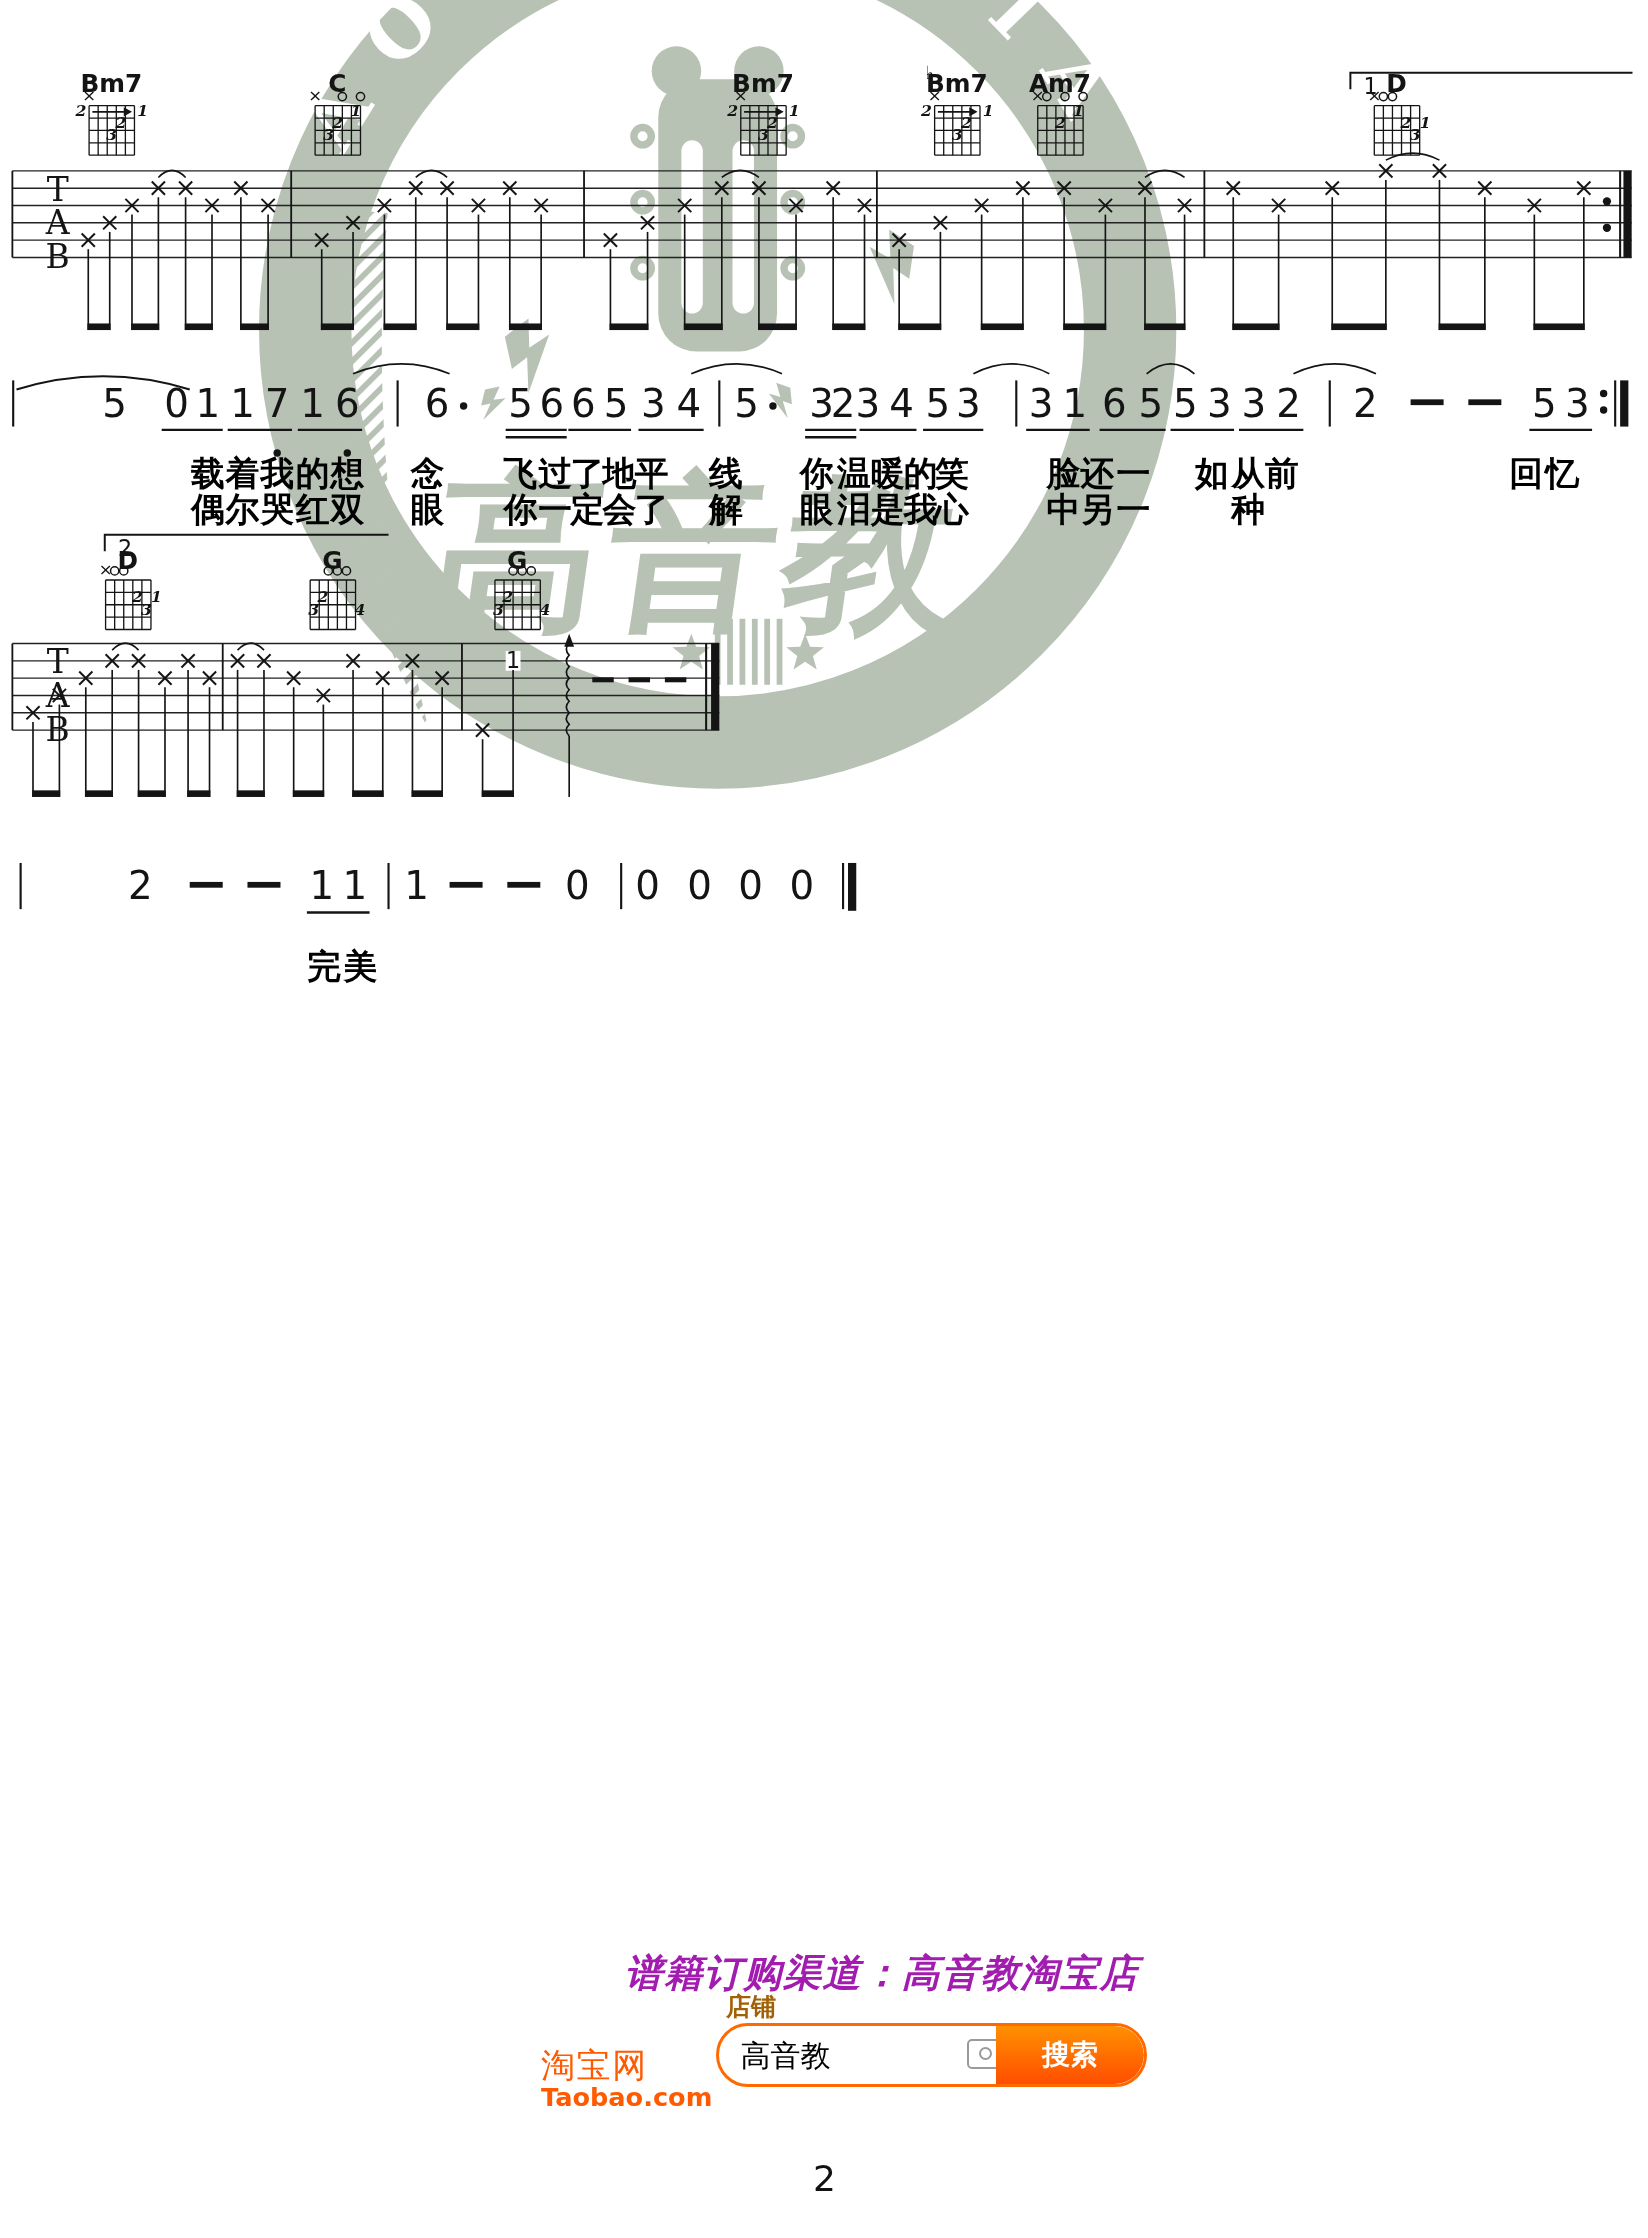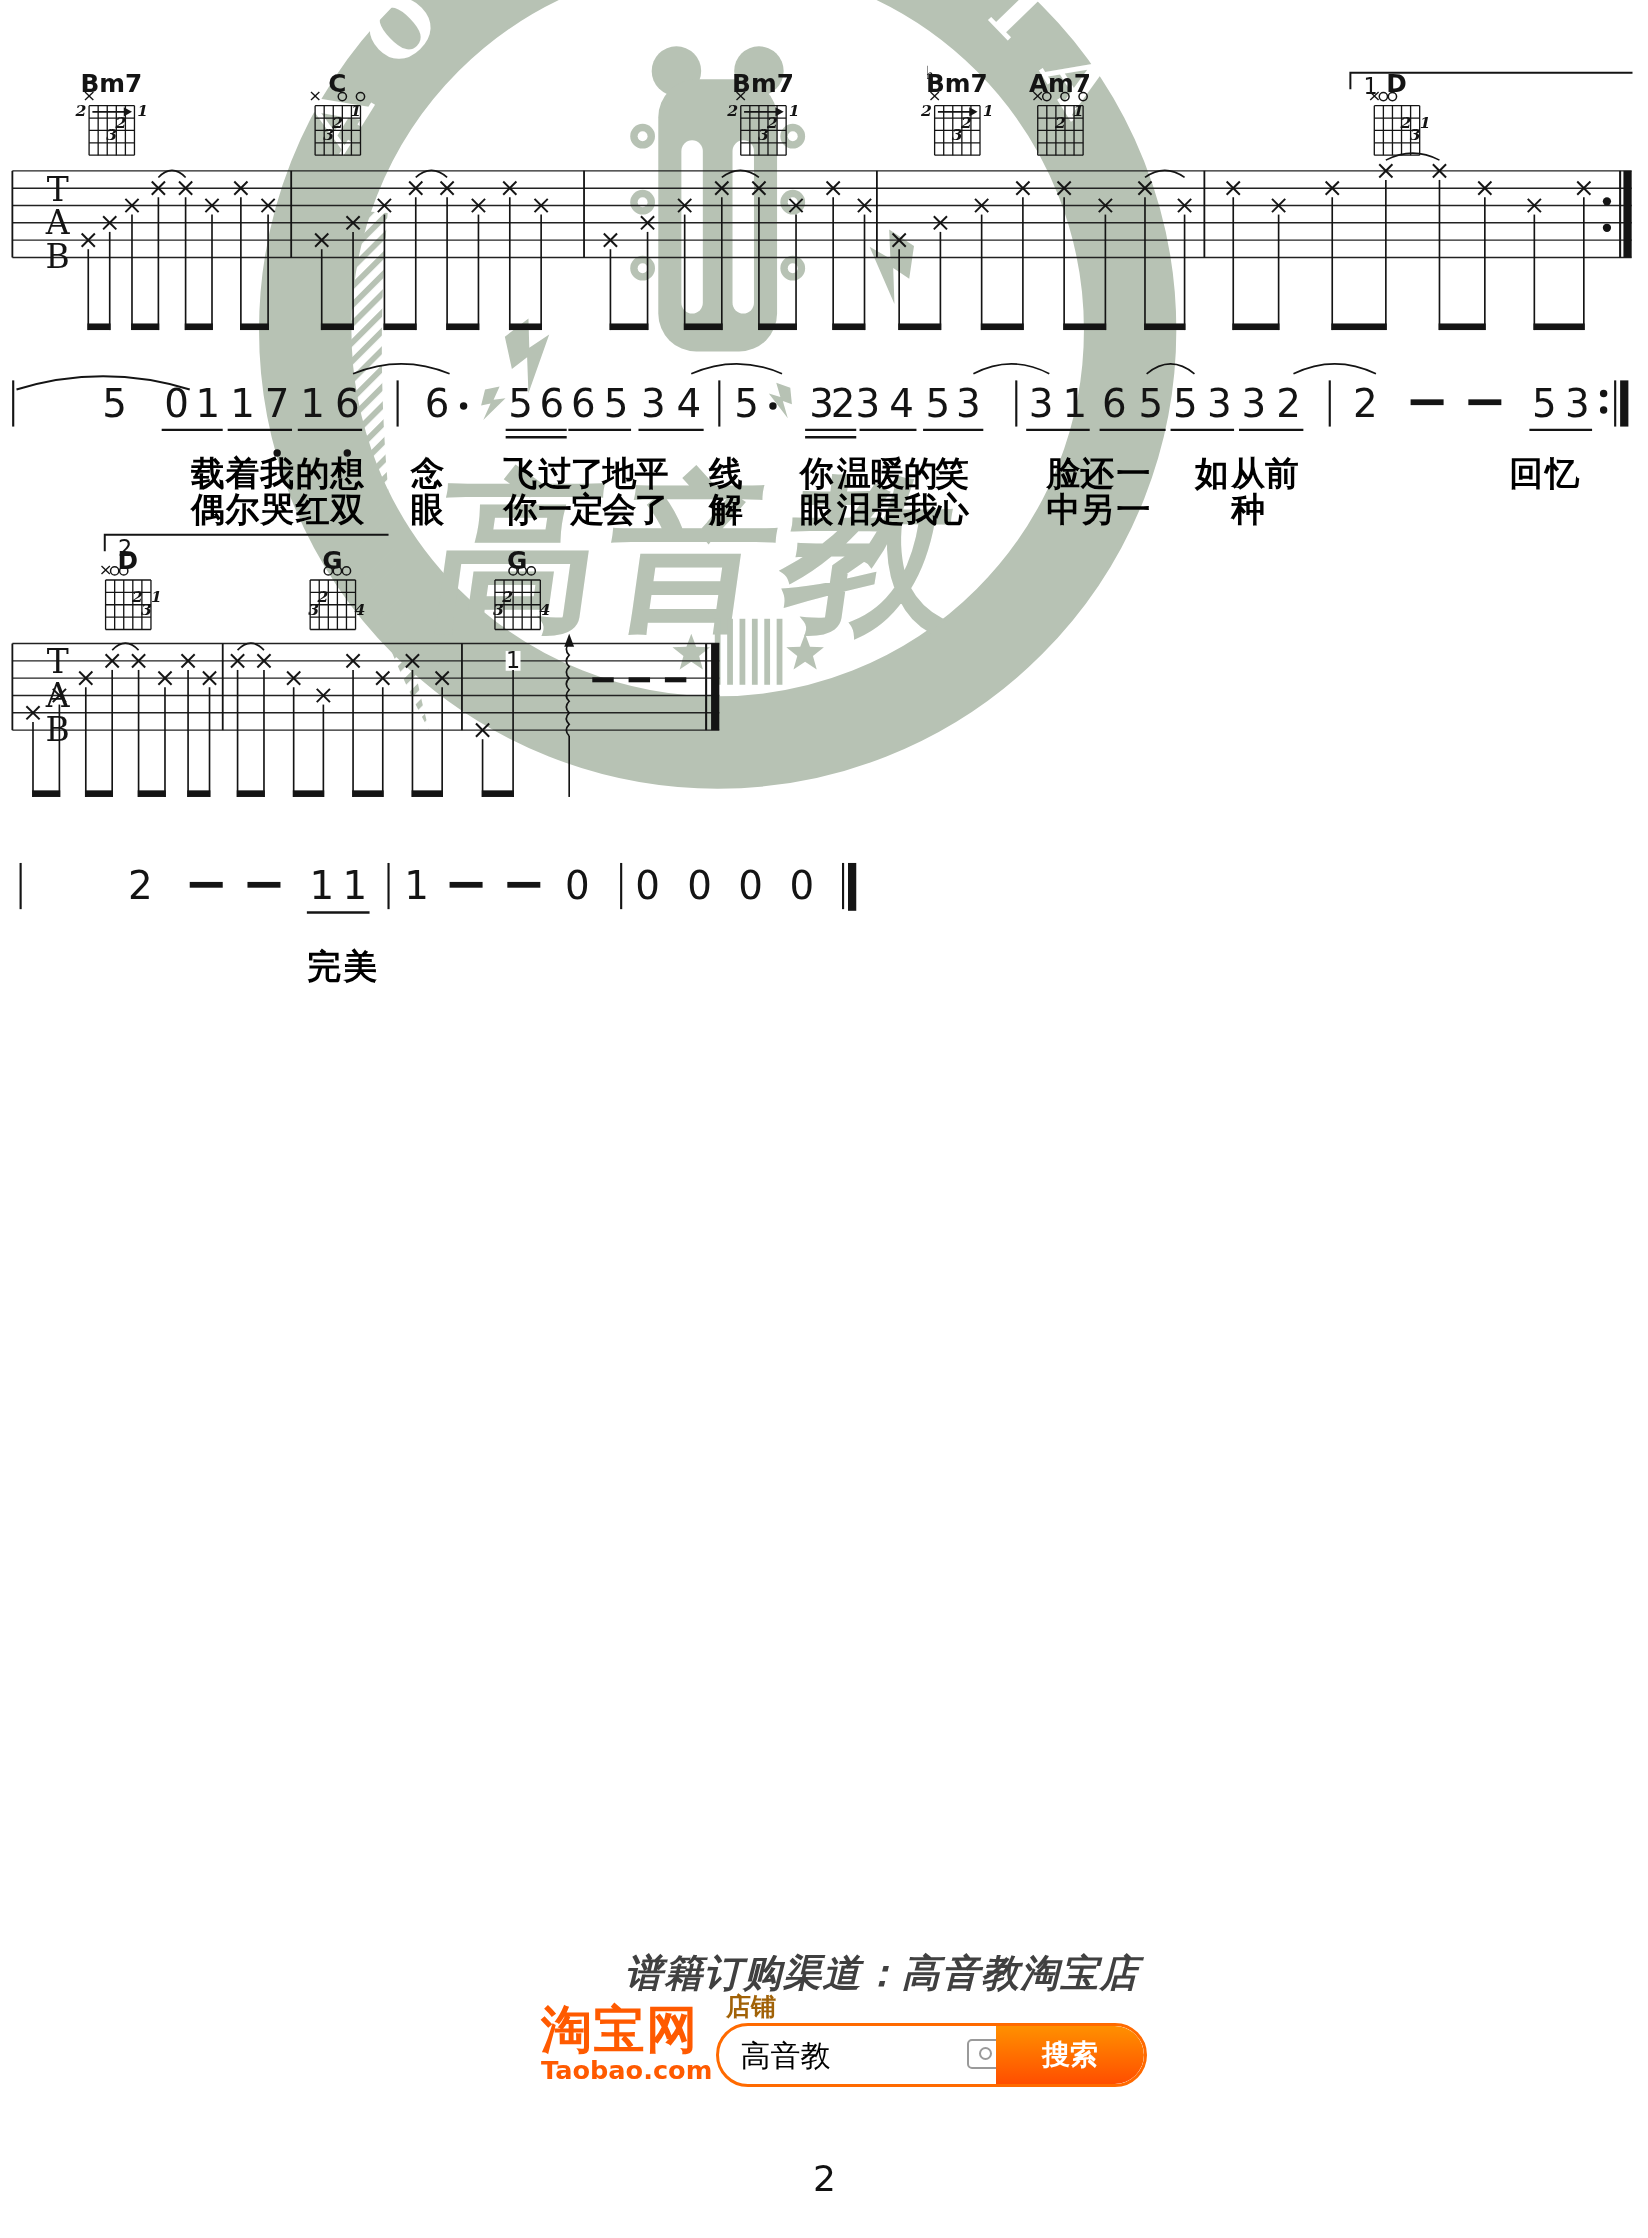--- a/index.html
+++ b/index.html
@@ -1,22 +1,22 @@
 <!DOCTYPE html>
 <html style="font-size:13px"><head>
 <meta charset="utf-8">
 <style>
   html,body{margin:0;padding:0;background:#fff;}
   .page{position:relative;width:1649px;height:2239px;background:#fff;overflow:hidden;
         font-family:"DejaVu Sans",sans-serif;color:#111;}
   svg{position:absolute;left:0;top:0;}
   .footer-title{position:absolute;left:115px;top:1948px;width:1534px;text-align:center;
-    font-size:38px;font-weight:bold;font-style:italic;color:#404040;letter-spacing:1.6px;}
+    font-size:38px;font-weight:bold;font-style:italic;color:#a21caf;letter-spacing:1.6px;}
   .tb-logo{position:absolute;left:541px;top:2004px;width:165px;}
-  .tb-cn{font-size:51px;font-weight:bold;color:#ff5a00;letter-spacing:1.6px;line-height:1;}
+  .tb-cn{font-size:34px;font-weight:normal;color:#ff5a00;letter-spacing:1.6px;line-height:1;margin-top:44px;}
   .tb-en{font-size:25.6px;font-weight:bold;color:#ff5a00;line-height:1.2;}
   .shop-label{position:absolute;left:726px;top:1990px;font-size:25px;font-weight:bold;color:#a16207;}
   .search-pill{position:absolute;left:716px;top:2023px;width:431px;height:64px;background:#fff;
     border:3.3px solid #ff6a00;border-radius:36px;box-sizing:border-box;overflow:hidden;}
   .search-input{position:absolute;left:0;top:0;width:280px;height:58px;border:none;outline:none;
     font-size:30px;font-family:"DejaVu Sans",sans-serif;color:#000;padding-left:21.4px;background:transparent;}
   .search-btn{position:absolute;right:0;top:0;width:148px;height:58px;border:none;cursor:pointer;
     background:linear-gradient(180deg,#ff9000,#ff4e00);color:#fff;font-size:28px;font-weight:bold;
     font-family:"DejaVu Sans",sans-serif;border-radius:0 33px 33px 0;}
   .cam{position:absolute;right:139px;top:13px;width:38px;height:30px;border:2.5px solid #9a9a9a;

